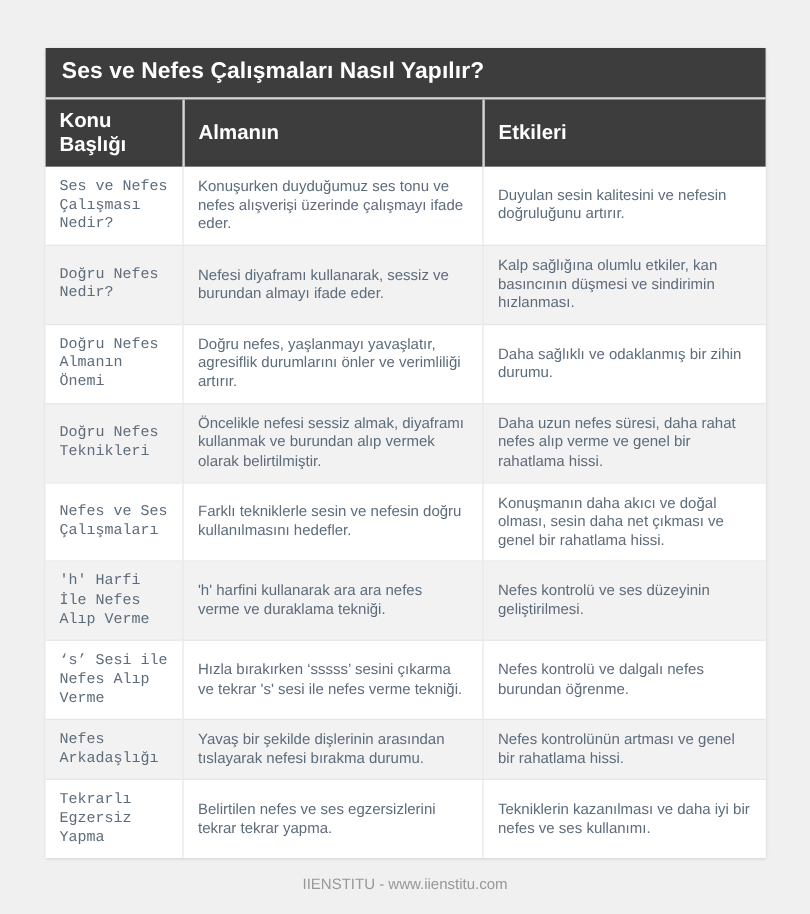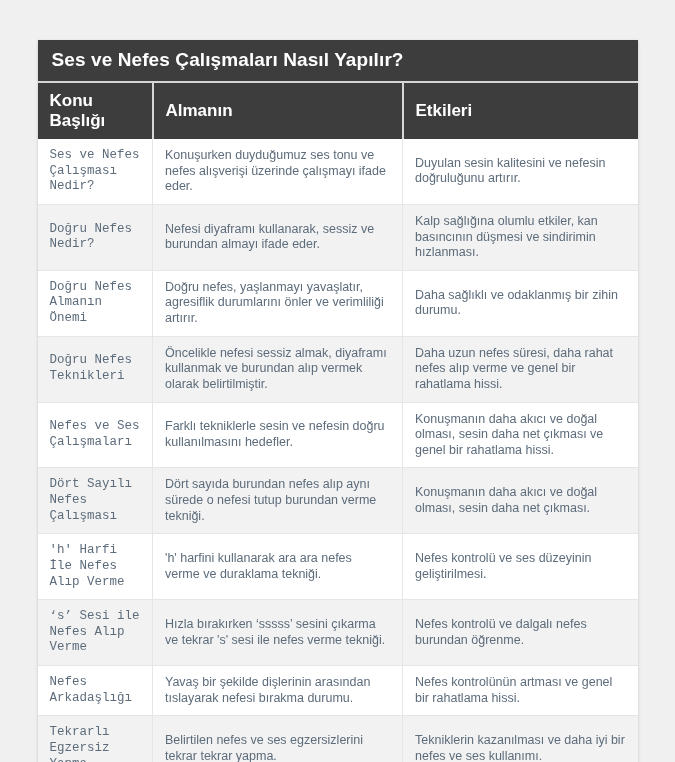--- a/index.html
+++ b/index.html
@@ -107,25 +107,20 @@
           <td>Doğru Nefes Teknikleri</td>
           <td>Öncelikle nefesi sessiz almak, diyaframı kullanmak ve burundan alıp vermek olarak belirtilmiştir.</td>
           <td>Daha uzun nefes süresi, daha rahat nefes alıp verme ve genel bir rahatlama hissi.</td>
         </tr>
         <tr>
           <td>Nefes ve Ses Çalışmaları</td>
           <td>Farklı tekniklerle sesin ve nefesin doğru kullanılmasını hedefler.</td>
           <td>Konuşmanın daha akıcı ve doğal olması, sesin daha net çıkması ve genel bir rahatlama hissi.</td>
         </tr>
         <tr>
-          <td>Dört Sayılı Nefes Çalışması</td>
-          <td>Dört sayıda burundan nefes alıp aynı sürede o nefesi tutup burundan verme tekniği.</td>
-          <td>Konuşmanın daha akıcı ve doğal olması, sesin daha net çıkması.</td>
-        </tr>
-        <tr>
           <td>'h' Harfi İle Nefes Alıp Verme</td>
           <td>'h' harfini kullanarak ara ara nefes verme ve duraklama tekniği.</td>
           <td>Nefes kontrolü ve ses düzeyinin geliştirilmesi.</td>
         </tr>
         <tr>
           <td>‘s’ Sesi ile Nefes Alıp Verme</td>
           <td>Hızla bırakırken ‘sssss’ sesini çıkarma ve tekrar 's' sesi ile nefes verme tekniği.</td>
           <td>Nefes kontrolü ve dalgalı nefes burundan öğrenme.</td>
         </tr>
         <tr>

